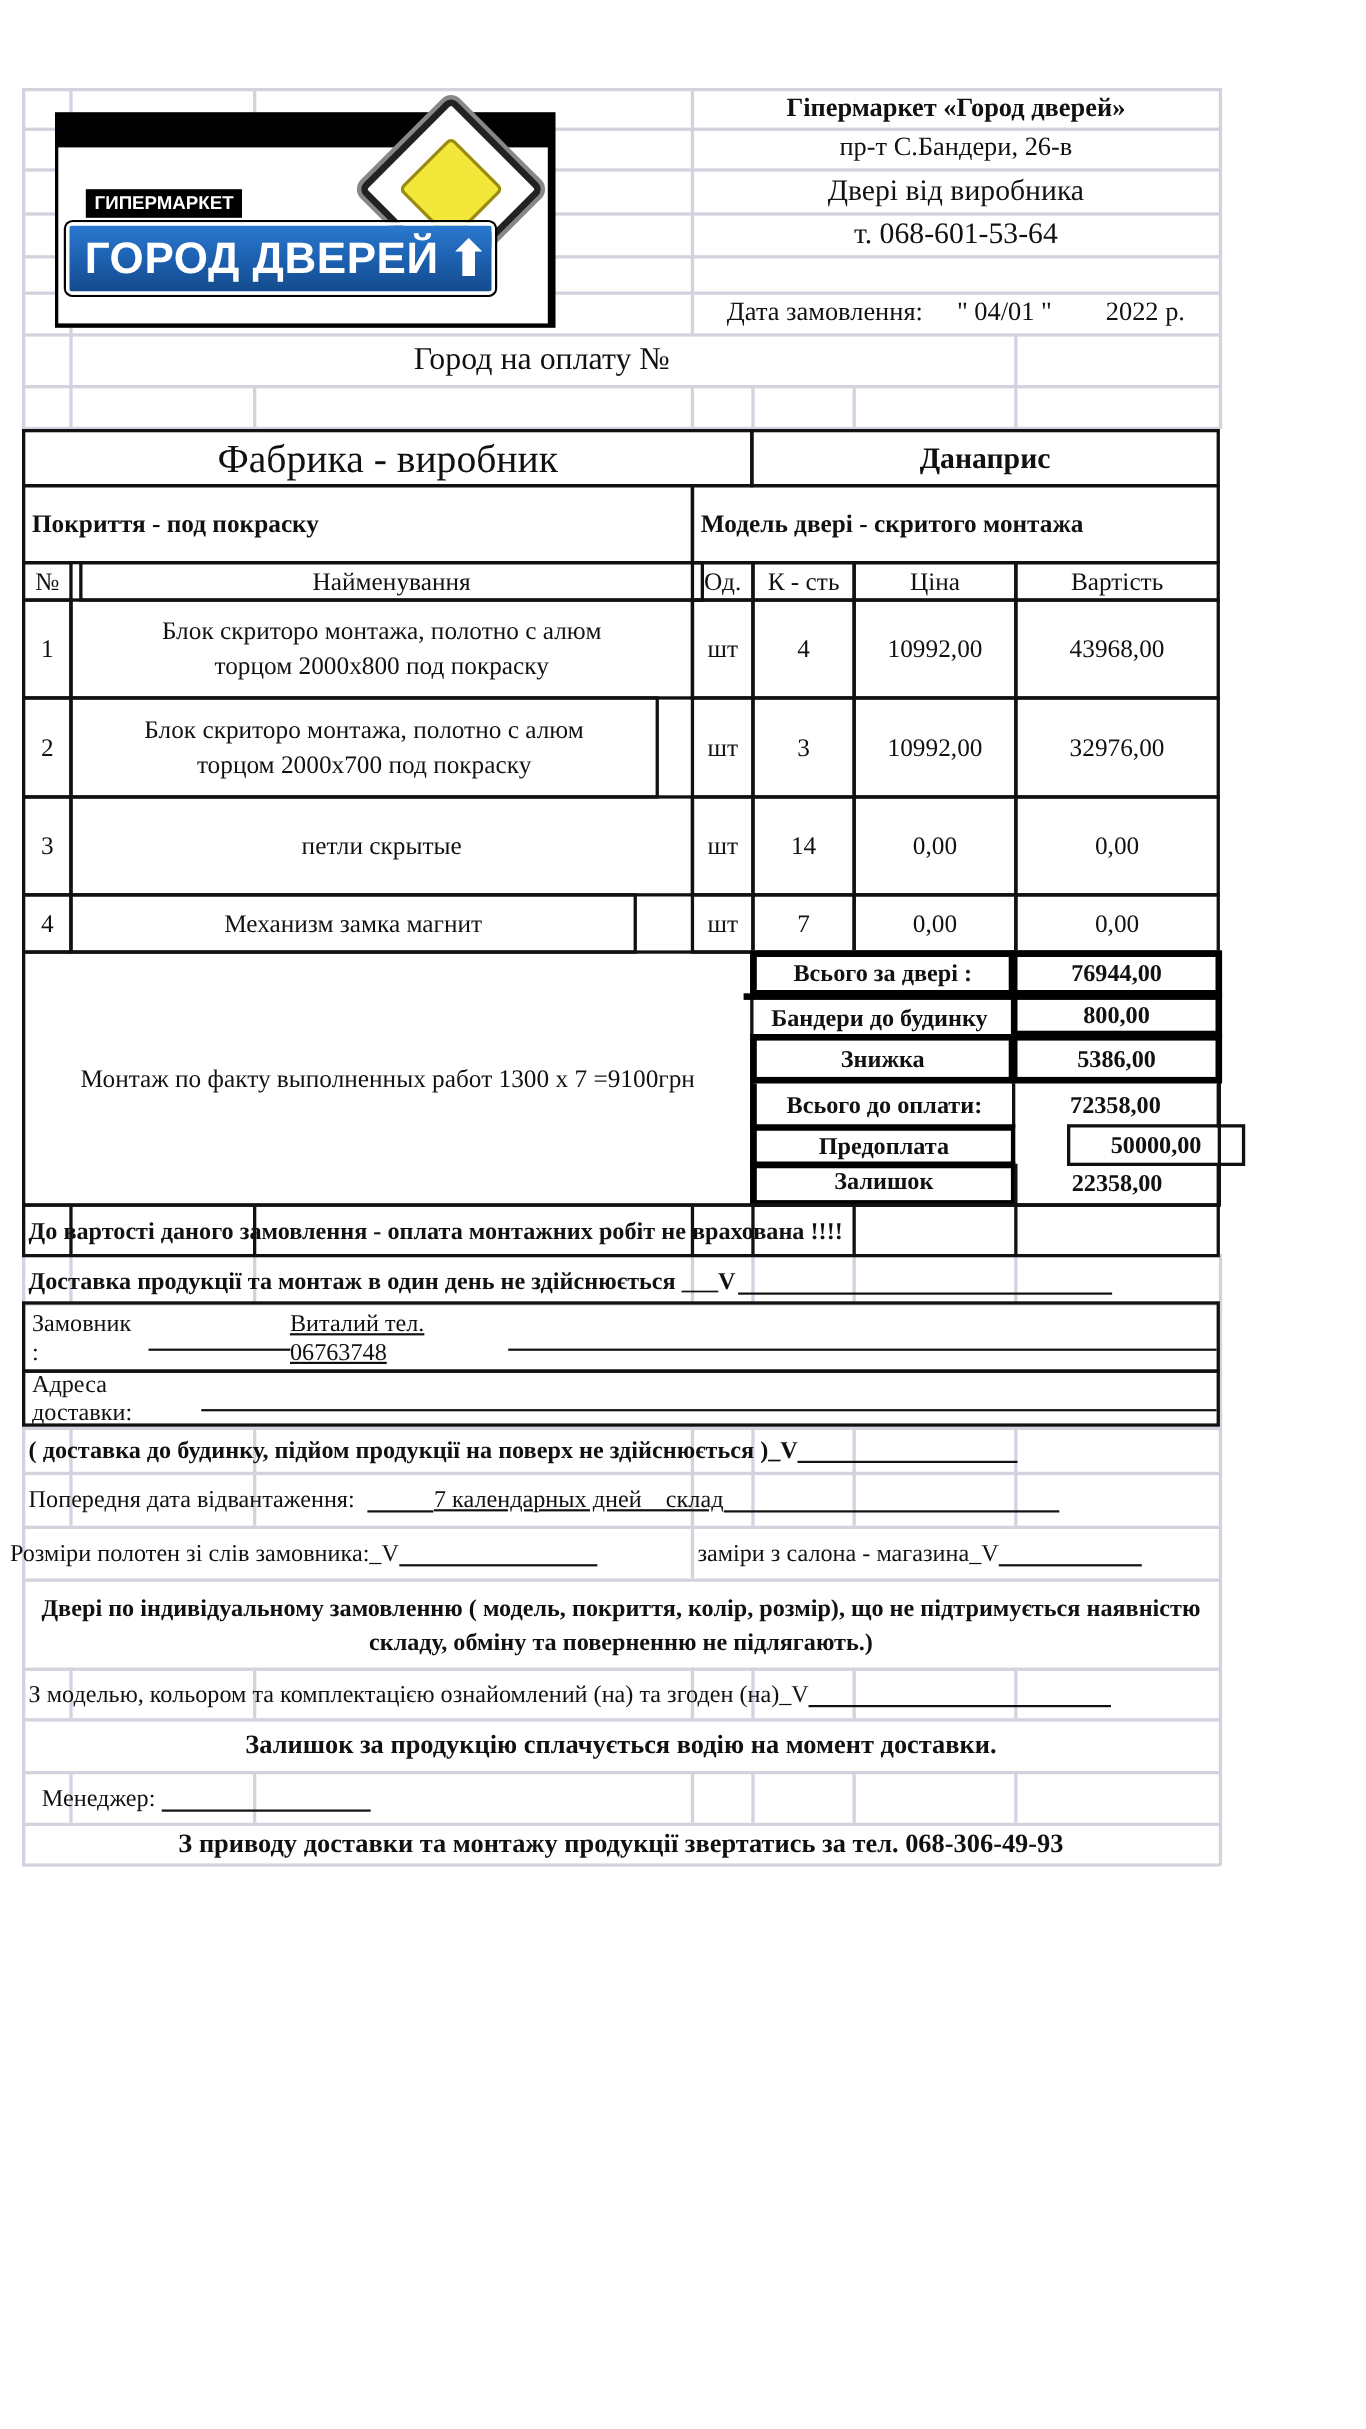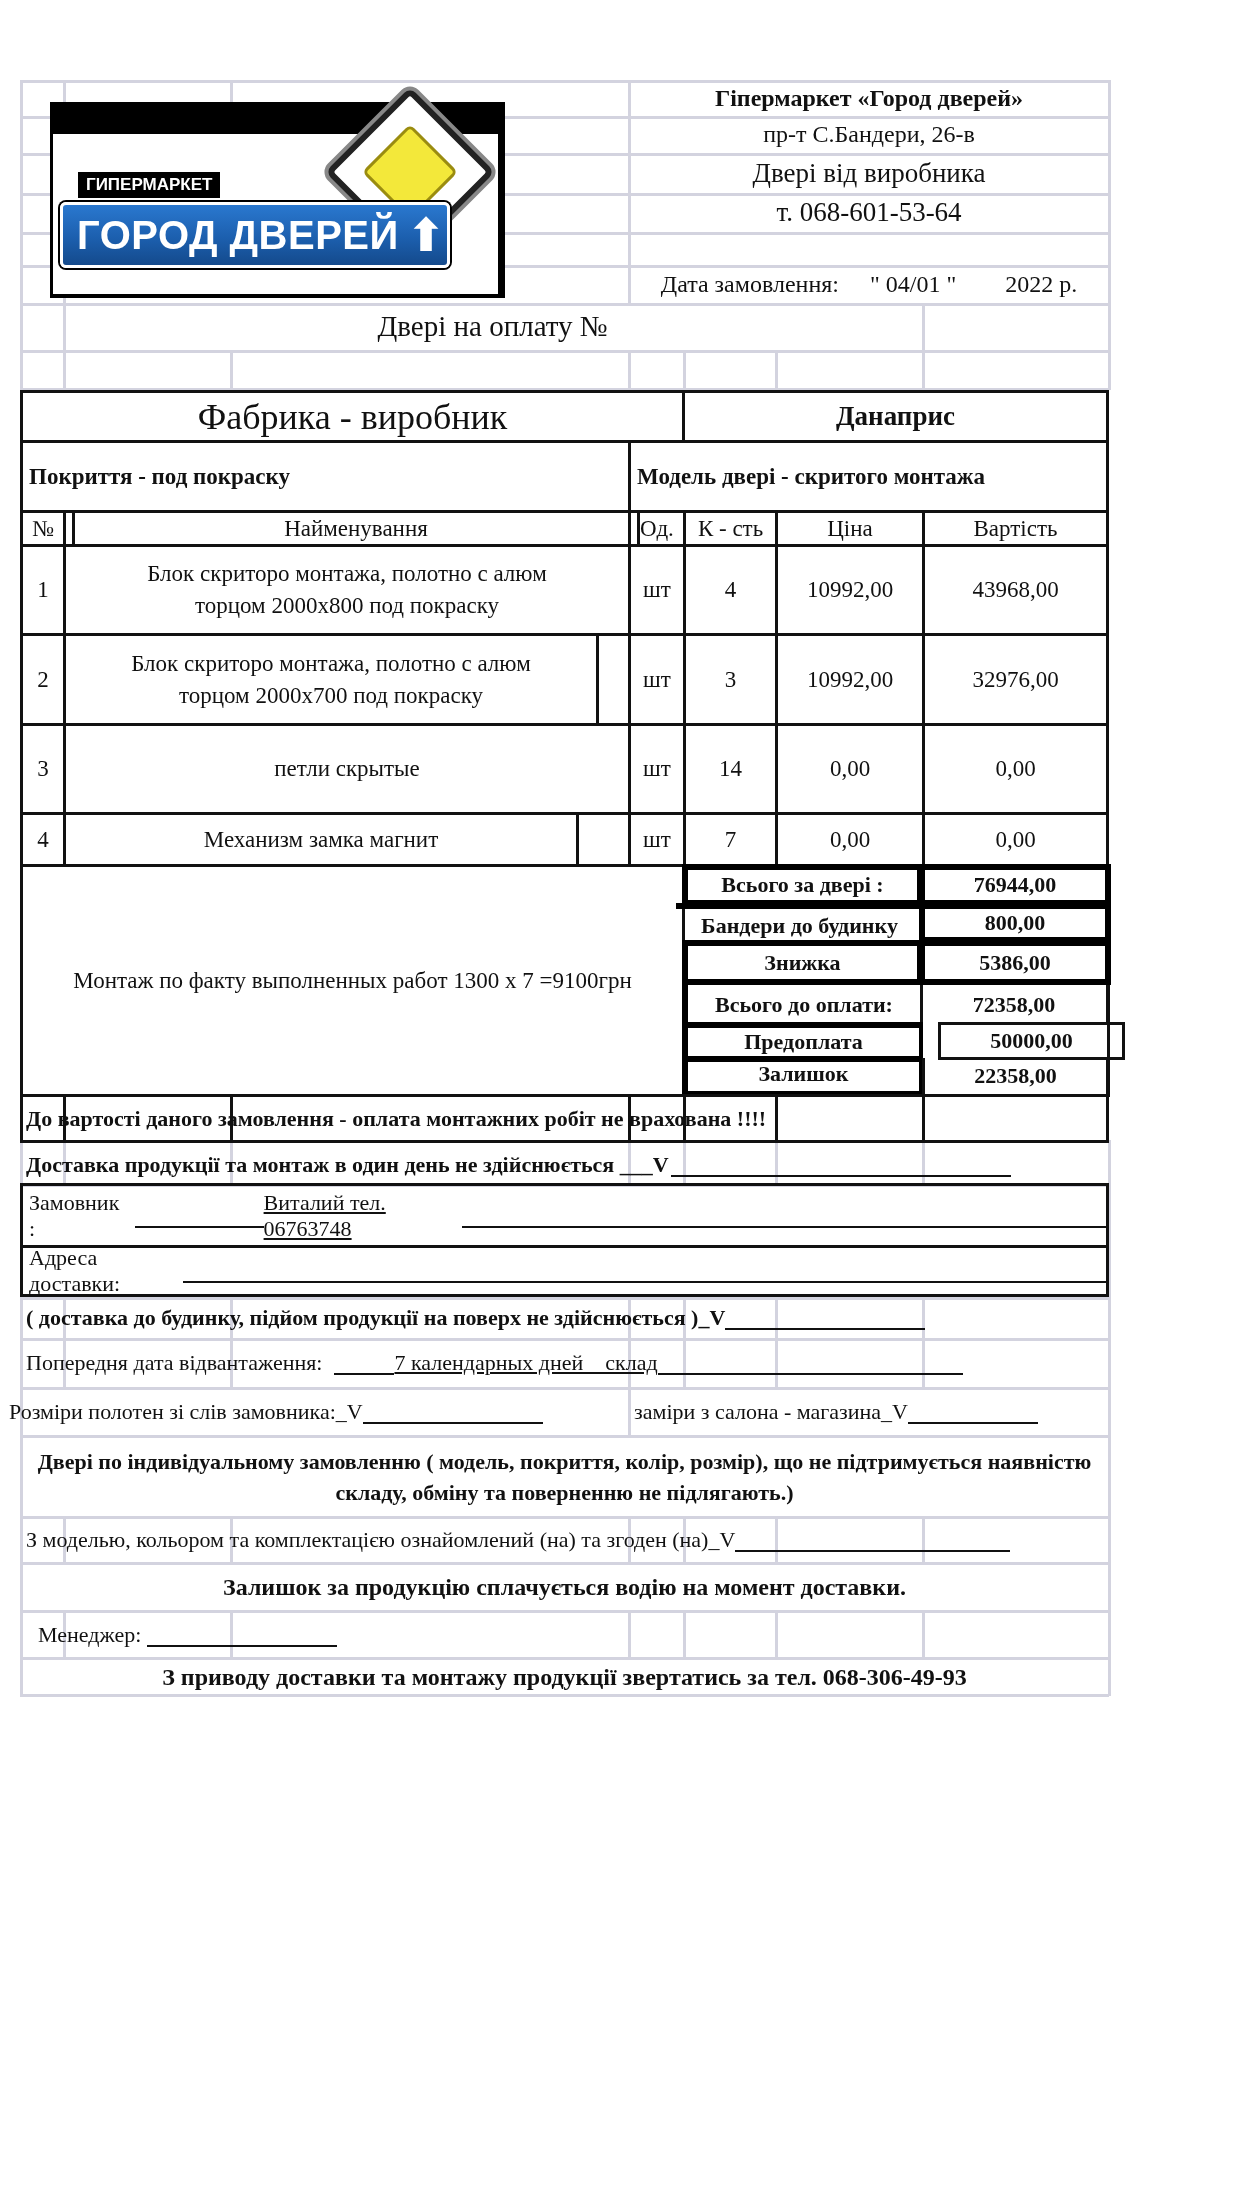--- a/index.html
+++ b/index.html
@@ -99,21 +99,21 @@
 <div class="cell bold t24" style="left:630px; top:80px; width:478px; height:36px;">Гіпермаркет  «Город дверей»</div>
 <div class="cell t24" style="left:630px; top:116px; width:478px; height:37px;">пр-т С.Бандери, 26-в</div>
 <div class="cell t27" style="left:630px; top:153px; width:478px; height:40px;">Двері від виробника</div>
 <div class="cell t27" style="left:630px; top:193px; width:478px; height:39px;">т. 068-601-53-64</div>
 <div class="cell t24" style="left:630px; top:265px; width:478px; height:38px; gap:1px;">
   <span>Дата замовлення:</span>
   <span style="margin-left:30px; white-space:pre;">" 04/01 "</span>
   <span style="margin-left:48px;">2022 р.</span>
 </div>
 
-<div class="cell t29" style="left:63px; top:303px; width:859px; height:47px;">Двері на оплату №</div>
+<div class="cell t29" style="left:63px; top:303px; width:859px; height:47px;">Город на оплату №</div>
 
 <div class="cell b t36" style="left:20px; top:390px; width:665px; height:53px;">Фабрика - виробник</div>
 <div class="cell b bold t27" style="left:682px; top:390px; width:427px; height:53px;">Данаприс</div>
 
 <div class="cell b bold t23 left" style="left:20px; top:440px; width:611px; height:73px;">Покриття - под покраску</div>
 <div class="cell b bold t23 left" style="left:628px; top:440px; width:481px; height:73px;">Модель двері  - скритого монтажа</div>
 
 <div>
   <div>
     <div class="cell b t23" style="left:20px; top:510px; width:46px; height:37px;">№</div>
@@ -167,21 +167,21 @@
   <div class="abs" style="left:682px; top:864px; width:428px; height:233px; background:#fff; border:3px solid #111;"></div>
   <div class="cell thick bold t22" style="left:682px; top:864px; width:241px; height:42px;">Всього за двері :</div>
   <div class="cell thick bold t22" style="left:919px; top:864px; width:192px; height:42px;">76944,00</div>
   <div class="cell bold t22" style="left:676px; top:903px; width:247px; height:40px; border-top:6px solid #000; white-space:nowrap; overflow:visible;">Бандери до будинку</div>
   <div class="cell thick bold t22" style="left:919px; top:903px; width:192px; height:40px;">800,00</div>
   <div class="cell thick bold t22" style="left:682px; top:940px; width:241px; height:45px;">Знижка</div>
   <div class="cell thick bold t22" style="left:919px; top:940px; width:192px; height:45px;">5386,00</div>
   <div class="cell bold t22" style="left:682px; top:985px; width:241px; height:40px; border-left:6px solid #000; border-right:3px solid #111;">Всього до оплати:</div>
   <div class="cell bold t22" style="left:922px; top:985px; width:187px; height:40px; border-right:3px solid #111;">72358,00</div>
   <div class="cell bold t22" style="left:682px; top:1022px; width:241px; height:40px; border:6px solid #000; border-right-width:4px;">Предоплата</div>
-  <div class="cell bold t22" style="left:938px; top:1022px; width:187px; height:38px; border:3px solid #111;">50000,00</div>
+  <div class="cell bold t22" style="left:970px; top:1022px; width:162px; height:38px; border:3px solid #111;">50000,00</div>
   <div class="cell bold t22" style="left:682px; top:1056px; width:241px; height:41px; border:6px solid #000; border-top:none; border-right-width:4px;">Залишок</div>
   <div class="cell bold t22" style="left:922px; top:1058px; width:187px; height:39px; border:3px solid #111; border-top:none;">22358,00</div>
 </div>
 
 <div class="abs b" style="left:20px; top:1094px; width:1089px; height:49px;">
   <div class="abs" style="left:40px; top:0; width:3px; height:43px; background:#111"></div>
   <div class="abs" style="left:207px; top:0; width:3px; height:43px; background:#111"></div>
   <div class="abs" style="left:605px; top:0; width:3px; height:43px; background:#111"></div>
   <div class="abs" style="left:660px; top:0; width:3px; height:43px; background:#111"></div>
   <div class="abs" style="left:752px; top:0; width:3px; height:43px; background:#111"></div>

